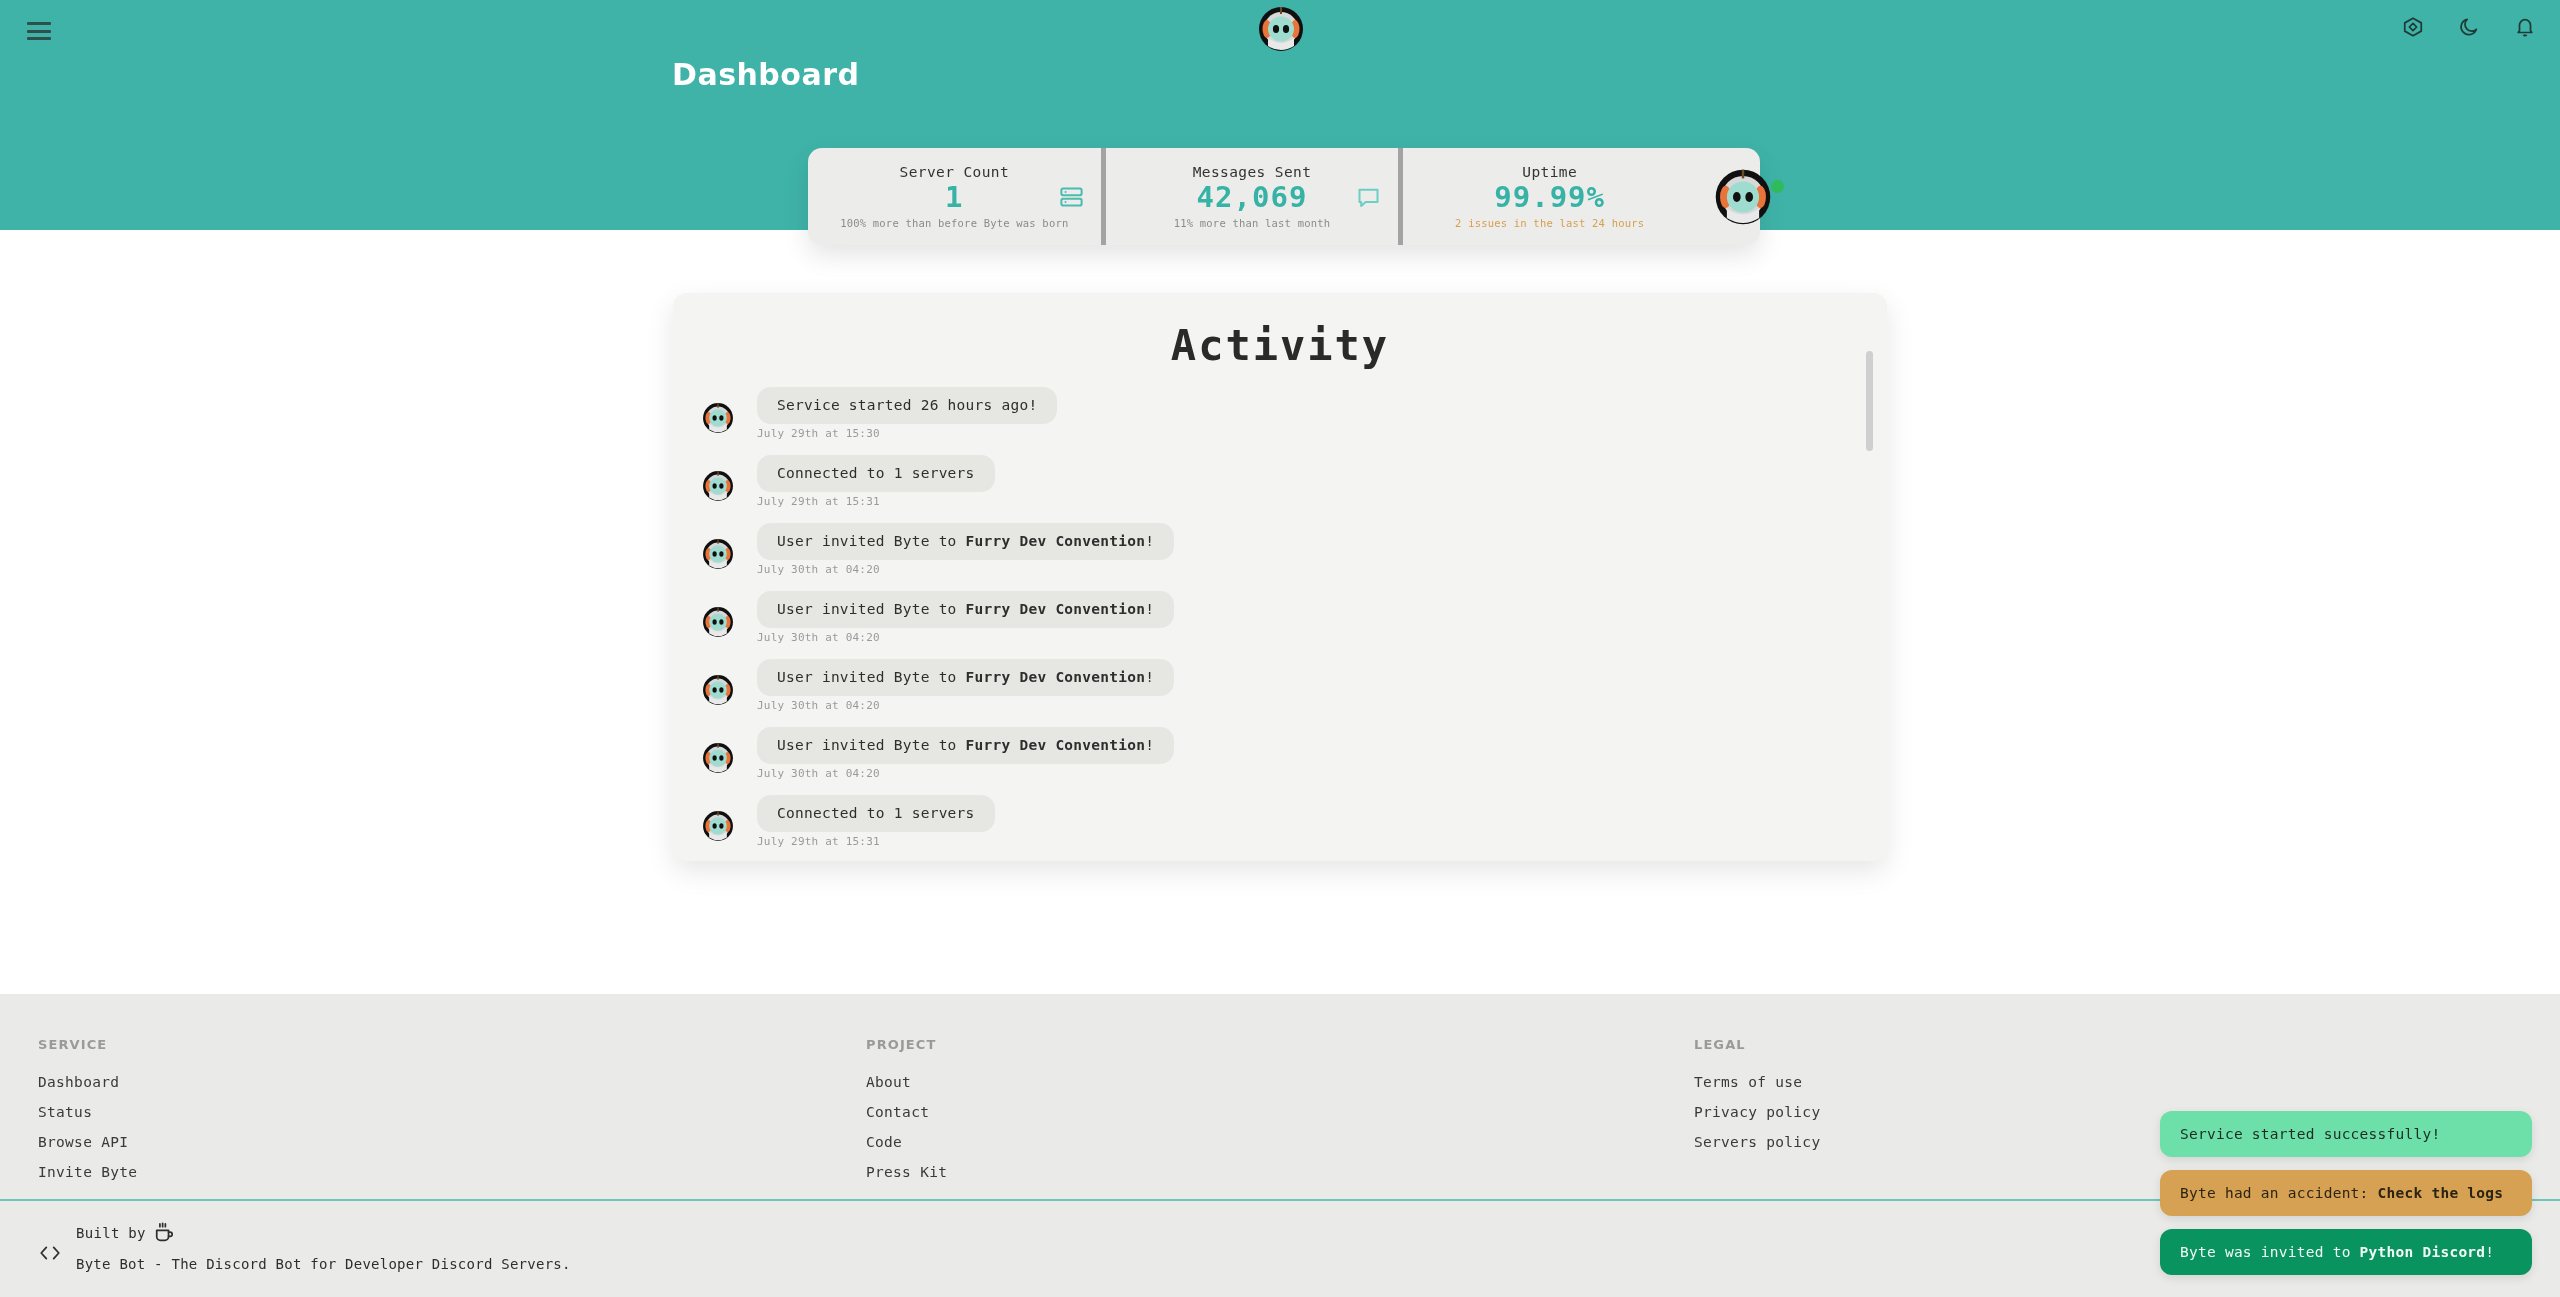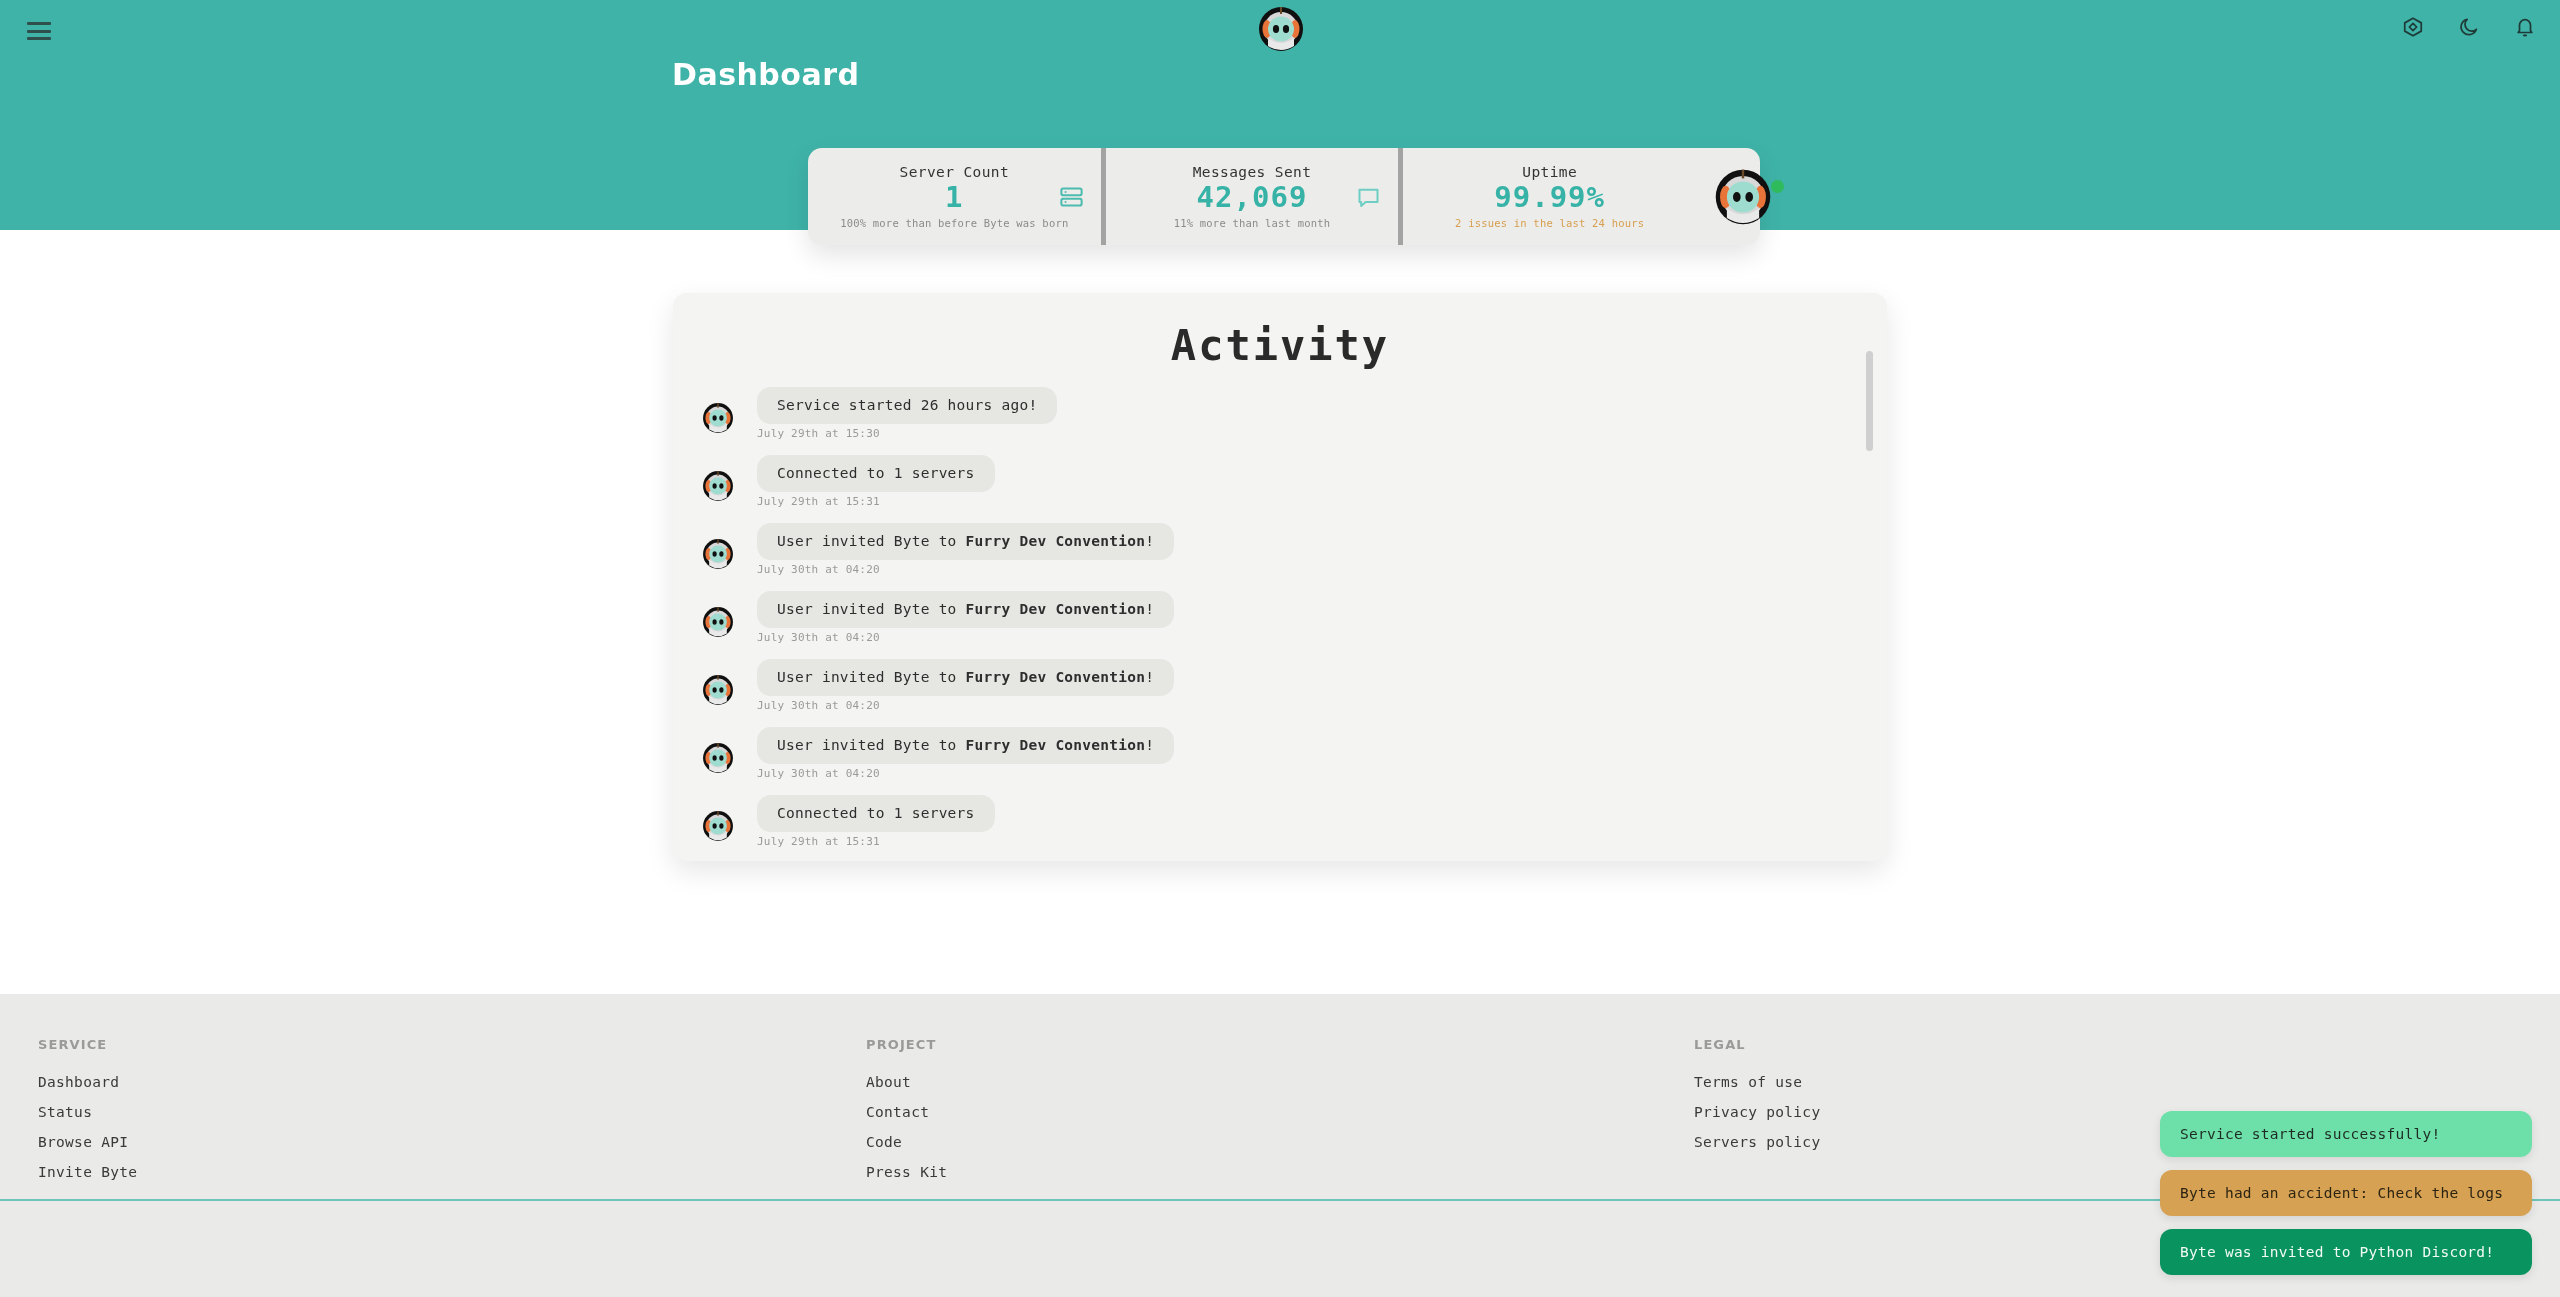--- a/index.html
+++ b/index.html
@@ -213,21 +213,21 @@
     display: flex; flex-direction: column; gap: 13px;
   }
   .toast {
     border-radius: 12px;
     padding: 15px 20px;
     font-size: 14.5px;
     letter-spacing: 0.25px;
     box-shadow: 0 3px 10px rgba(0,0,0,0.10);
     cursor: pointer;
   }
-  .toast b { font-weight: normal; }
+  .toast b { font-weight: bold; }
   .toast.success { background: #6ce0a8; color: #1d2b24; }
   .toast.warning { background: #d6a152; color: #2c2413; }
   .toast.info    { background: #09935f; color: #f2faf6; }
 </style>
 </head>
 <body>
 
 <div id="page">
 
   <div class="header-band">
@@ -434,20 +434,41 @@
         </div>
         <div class="fcol">
           <div class="fcol-title">LEGAL</div>
           <span class="flink">Terms of use</span>
           <span class="flink">Privacy policy</span>
           <span class="flink">Servers policy</span>
         </div>
       </div>
     <div class="footer-divider"></div>
 
+    <div class="footer-bottom">
+      <span class="code-icon">
+        <svg width="24" height="18" viewBox="0 0 26 18" fill="none" stroke="#2e2e2e" stroke-width="1.9" stroke-linecap="round" stroke-linejoin="round">
+          <path d="M9 3 3.5 9 9 15"></path>
+          <path d="M17 3 22.5 9 17 15"></path>
+        </svg>
+      </span>
+      <div>
+        <div class="built-line">
+          <span>Built by</span>
+          <span style="line-height:0;">
+            <svg width="20" height="22" viewBox="0 0 22 24" fill="none" stroke="#2e2e2e" stroke-width="1.9" stroke-linecap="round" stroke-linejoin="round">
+              <path d="M3 9h13v7a4 4 0 0 1-4 4H7a4 4 0 0 1-4-4Z"></path>
+              <path d="M16 11h1.6a2.4 2.4 0 0 1 0 4.8H16"></path>
+              <path d="M6.5 2v3M9.5 1.5v3.5M12.5 2v3"></path>
+            </svg>
+          </span>
+        </div>
+        <div class="tagline">Byte Bot - The Discord Bot for Developer Discord Servers.</div>
+      </div>
+    </div>
   </div>
 
   <div class="toasts" id="toasts">
       <div class="toast success">Service started successfully!</div>
       <div class="toast warning">Byte had an accident: <b>Check the logs</b></div>
       <div class="toast info">Byte was invited to <b>Python Discord</b>!</div>
     </div>
 
 </div>
 

